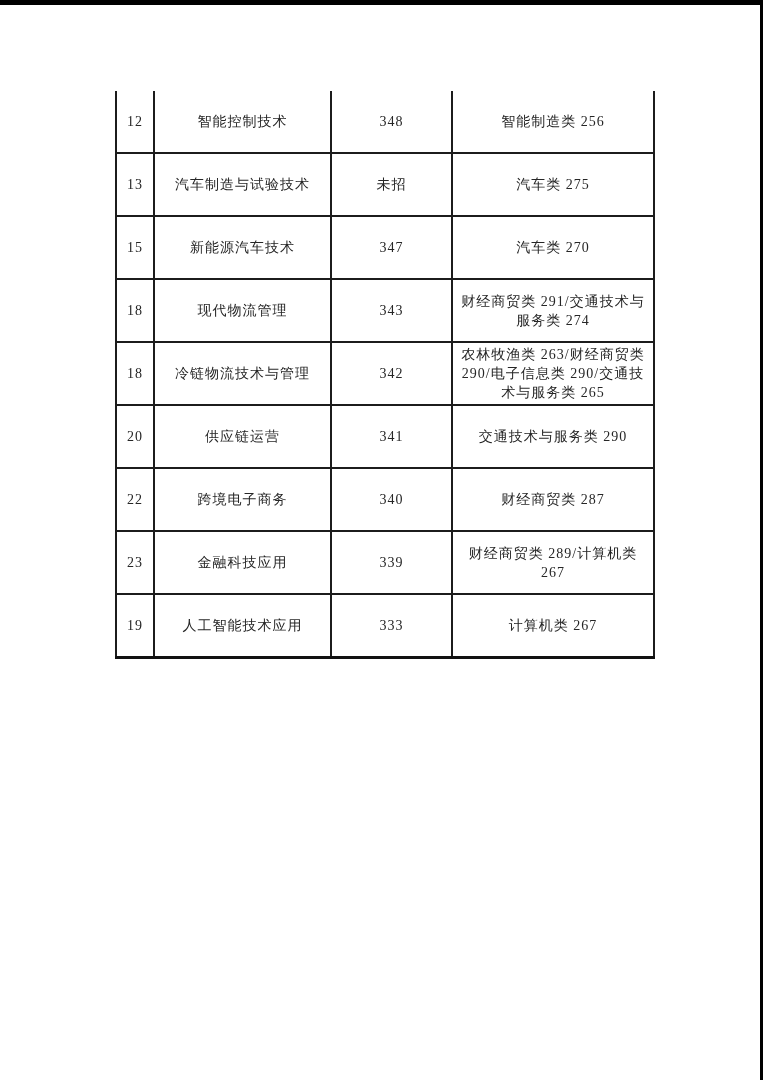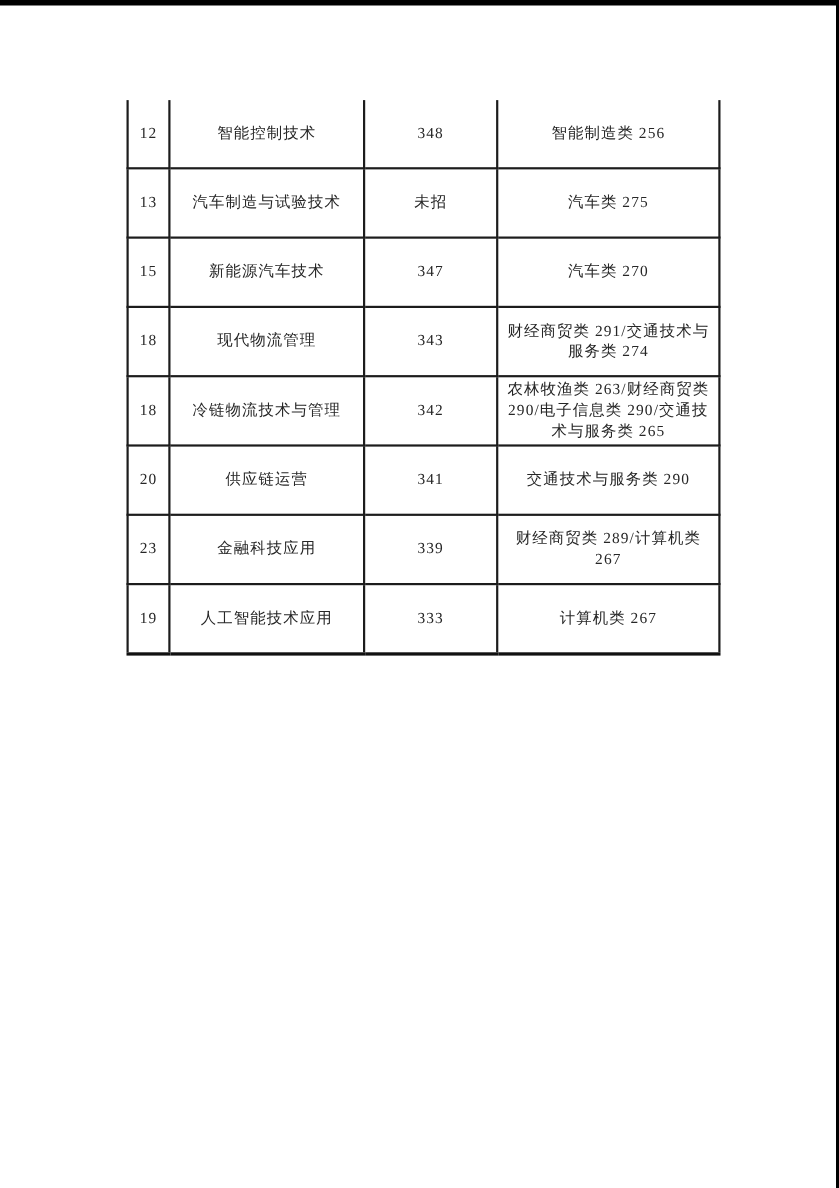--- a/index.html
+++ b/index.html
@@ -120,20 +120,26 @@
   </tr>
 
   <tr>
     <td class="col-no">20</td>
     <td class="col-major">供应链运营</td>
     <td class="col-score">341</td>
     <td class="col-cat">交通技术与服务类 290</td>
   </tr>
 
 
+  <tr>
+    <td class="col-no">22</td>
+    <td class="col-major">跨境电子商务</td>
+    <td class="col-score">340</td>
+    <td class="col-cat">财经商贸类 287</td>
+  </tr>
 
   <tr>
     <td class="col-no">23</td>
     <td class="col-major">金融科技应用</td>
     <td class="col-score">339</td>
     <td class="col-cat">财经商贸类 289/计算机类 267</td>
   </tr>
 
   <tr>
     <td class="col-no">19</td>

